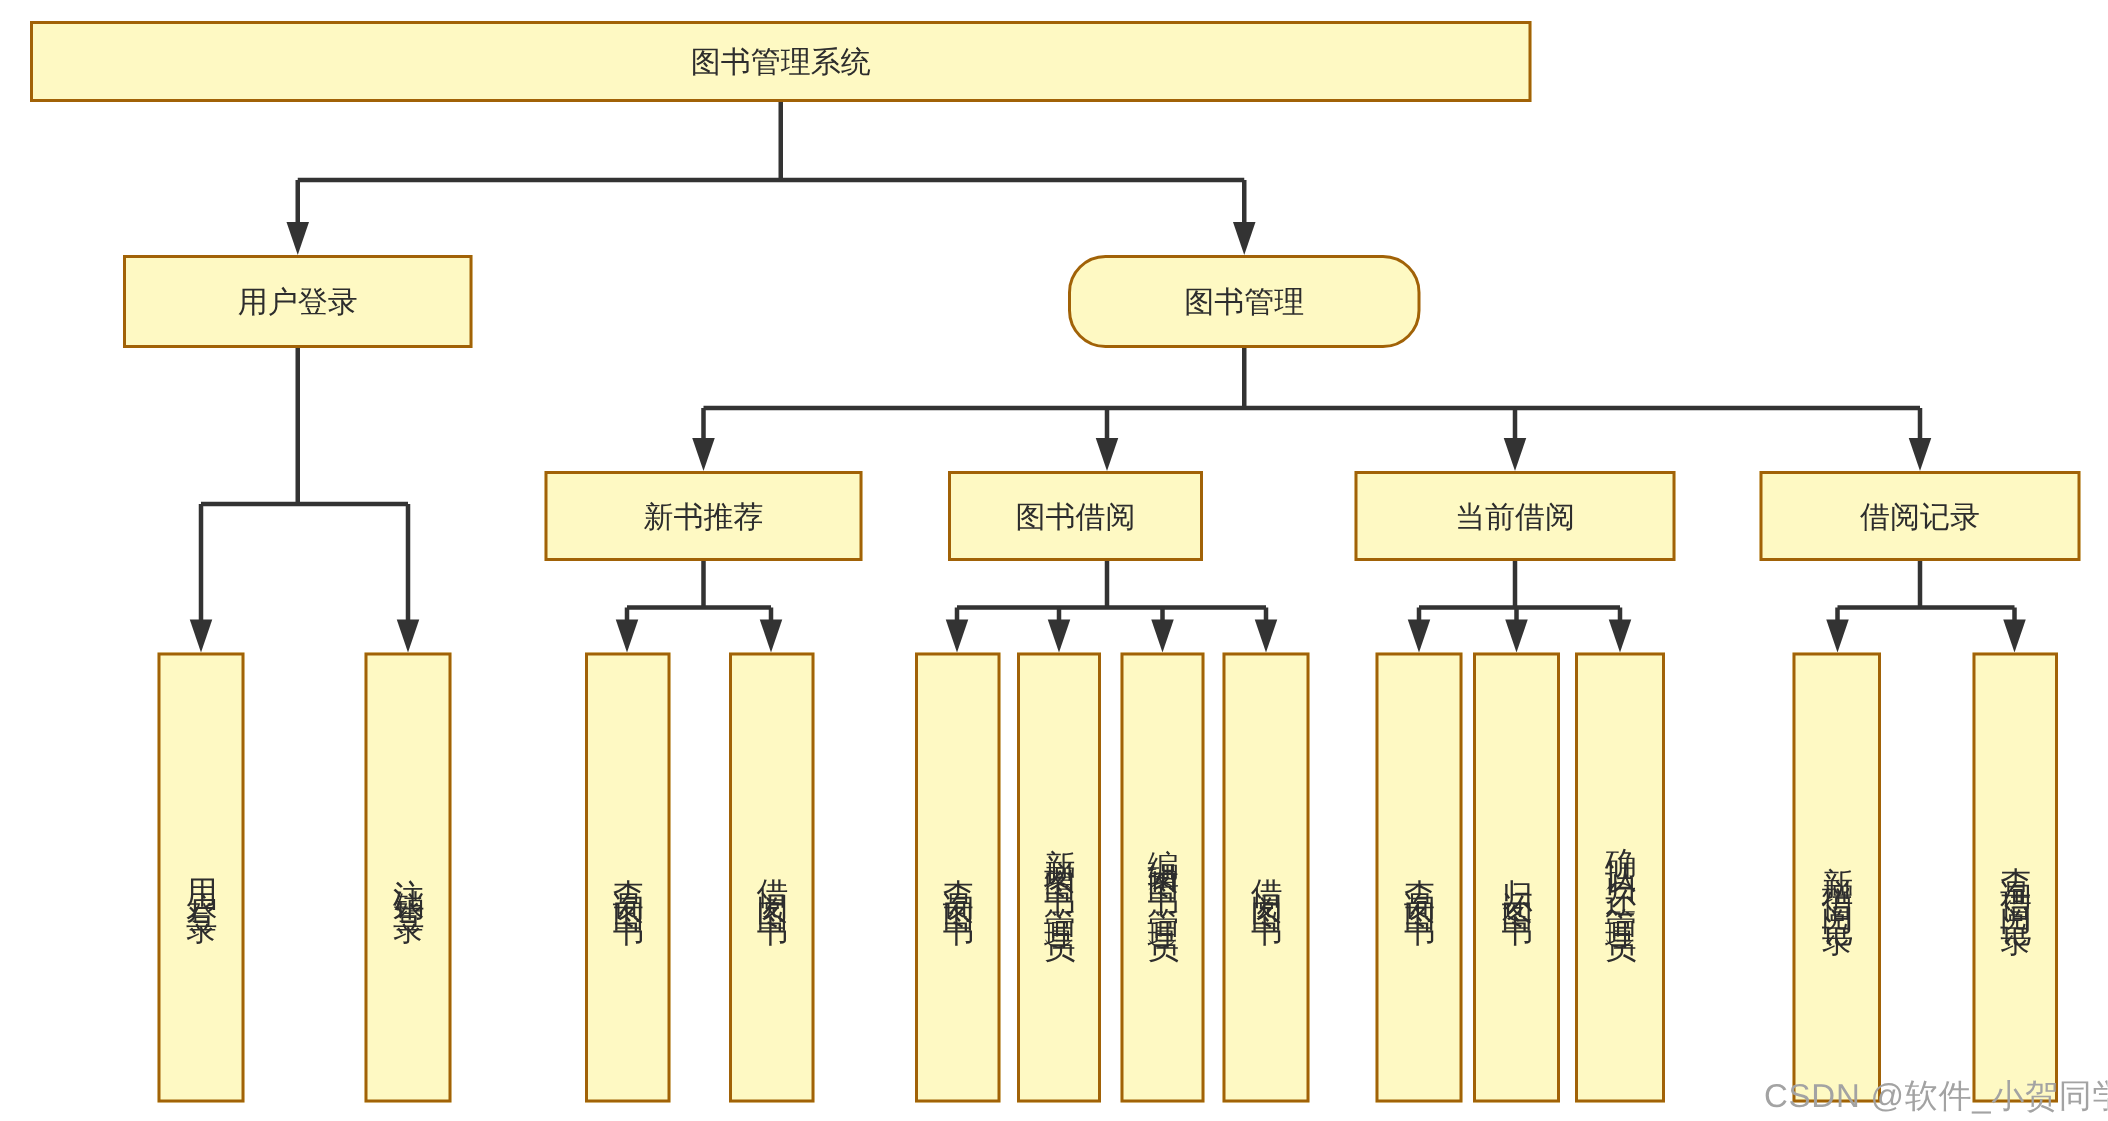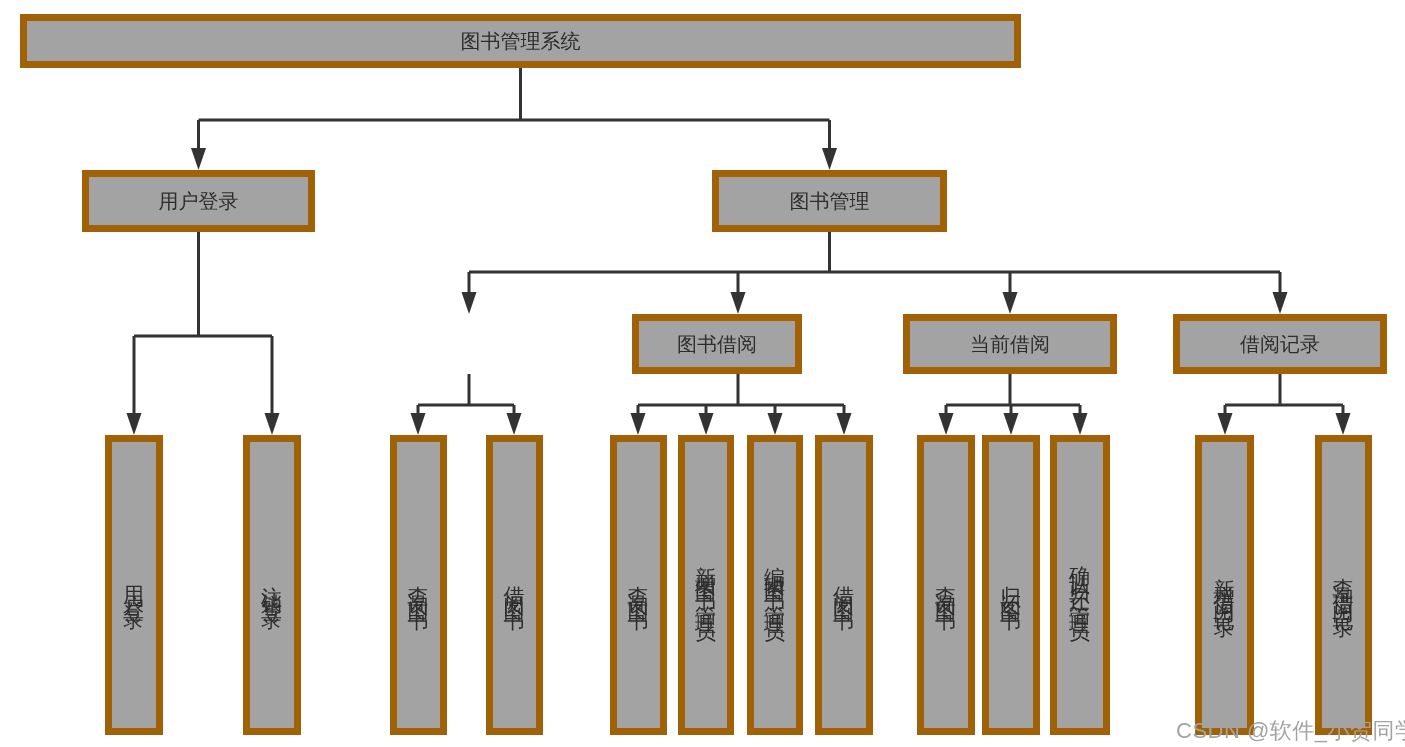--- a/index.html
+++ b/index.html
@@ -6,22 +6,22 @@
   html, body { background: #ffffff; }
   body {
     font-family: "Liberation Sans", sans-serif;
     width: 1405px; height: 747px;
     position: relative; overflow: hidden;
   }
   .stage { position: absolute; left: 0; top: 0; width: 1405px; height: 747px; }
   svg.wires { position: absolute; left: 0; top: 0; z-index: 1; }
   .node {
     position: absolute;
-    background: #a3a3a3;
-    border: 7px solid #a16207;
+    background: #fef9c3;
+    border: 2px solid #a16207;
     display: flex; align-items: center; justify-content: center;
     color: #2d2d2d;
     font-size: 20px;
     z-index: 2;
   }
   .node .lbl { white-space: nowrap; }
   .leaf {
     top: 435px; height: 300px;
   }
   .leaf .lbl {
@@ -94,24 +94,27 @@
     </g>
   </svg>
 
   <div class="node" style="left:20px; top:14px; width:1001px; height:54px;">
     <span class="lbl">图书管理系统</span>
   </div>
 
   <div class="node" style="left:82px; top:170px; width:233px; height:62px;">
     <span class="lbl">用户登录</span>
   </div>
-  <div class="node" style="left:712px; top:170px; width:235px; height:62px;">
+  <div class="node" style="left:712px; top:170px; width:235px; height:62px;border-radius:25px;">
     <span class="lbl">图书管理</span>
   </div>
 
+  <div class="node" style="left:363px; top:314px; width:212px; height:60px;">
+    <span class="lbl">新书推荐</span>
+  </div>
   <div class="node" style="left:632px; top:314px; width:170px; height:60px;">
     <span class="lbl">图书借阅</span>
   </div>
   <div class="node" style="left:903px; top:314px; width:214px; height:60px;text-align:right;">
     <span class="lbl">当前借阅</span>
   </div>
   <div class="node" style="left:1173px; top:314px; width:214px; height:60px;">
     <span class="lbl">借阅记录</span>
   </div>
 

